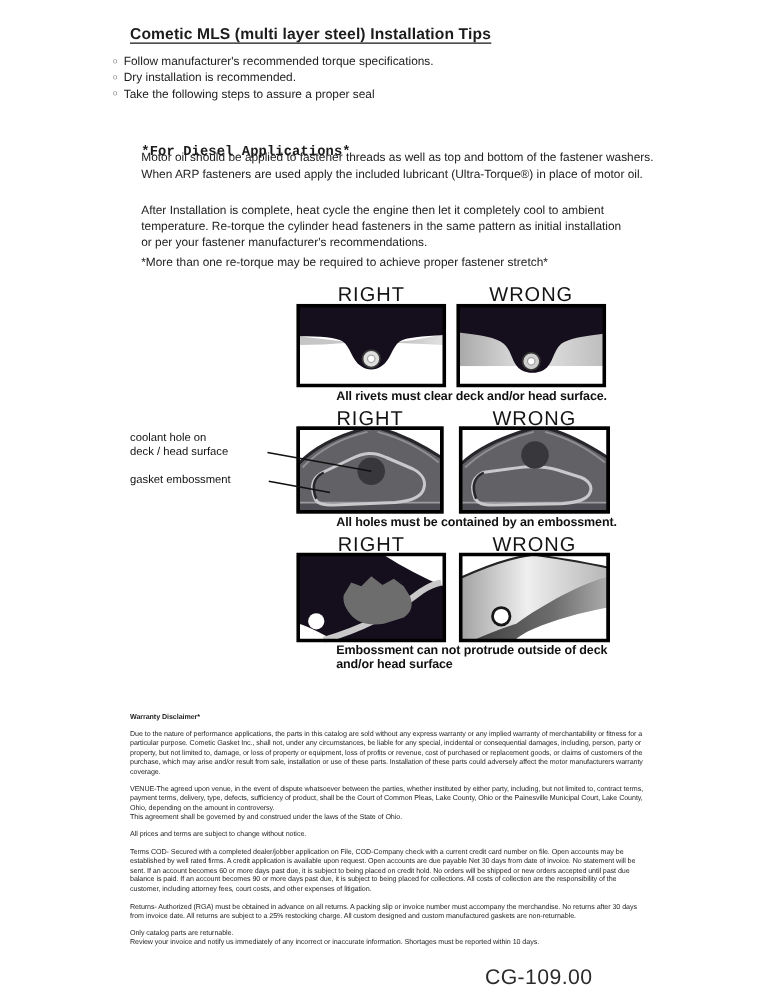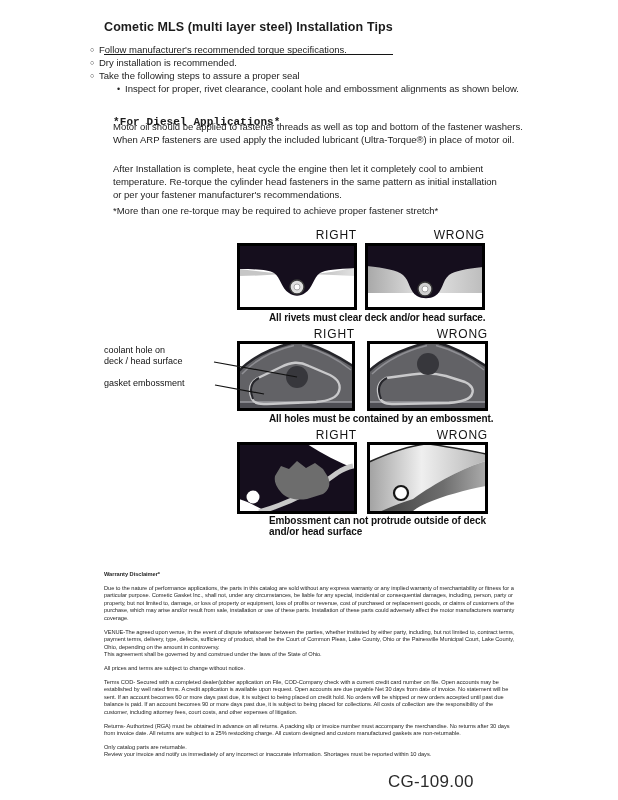--- a/index.html
+++ b/index.html
@@ -5,31 +5,31 @@
   html,body{margin:0;padding:0;}
   body{
     width:618px;height:800px;background:#ffffff;position:relative;
     font-family:"Liberation Sans", sans-serif;color:#1c1c1c;
     -webkit-font-smoothing:antialiased;
   }
   .abs{position:absolute;}
   
   .doc-title{
     left:104px;top:20px;font-size:12.5px;font-weight:700;letter-spacing:.1px;
-    border-bottom:1.6px solid #141414;padding-bottom:20px;
+    border-bottom:1.6px solid #141414;padding-bottom:0;
   }
   .tips-list{left:90px;top:43px;font-size:9.5px;line-height:13px;width:470px;}
   .tip-row{white-space:nowrap;}
   .tip-row .marker{display:inline-block;width:9px;font-size:7px;vertical-align:1px;color:#222;}
   .tip-row.sub{padding-left:27px;}
   .tip-row.sub .marker{font-size:9px;width:8px;vertical-align:0;}
   .sec-heading{font-size:11px;font-weight:700;letter-spacing:.1px;}
   .body-para{font-size:9.5px;line-height:13px;white-space:pre-line;width:420px;}
   
-  .rw-label{font-size:12px;letter-spacing:.8px;color:#141414;text-align:right;}
+  .rw-label{font-size:16px;letter-spacing:.8px;color:#141414;text-align:center;}
   .diag-caption{font-size:10px;font-weight:700;letter-spacing:-.1px;color:#111;white-space:pre-line;line-height:11px;margin-left:32px;}
   .pointer-label{font-size:9px;line-height:10.5px;text-align:left;white-space:pre-line;color:#111;width:108px;}
   .diag-box{display:block;}
   .leader-overlay{pointer-events:none;z-index:5;}
   
   .legal{
     left:104px;top:571px;width:412px;font-size:5.7px;line-height:7.6px;
     color:#262626;letter-spacing:-.05px;
   }
   .legal .lg-heading{font-weight:700;margin-bottom:6px;}
@@ -39,21 +39,20 @@
 </style>
 </head>
 <body>
 
 <div class="abs doc-title">Cometic MLS (multi layer steel) Installation Tips</div>
 
 <div class="abs tips-list">
   <div class="tip-row"><span class="marker">○</span><span>Follow manufacturer's recommended torque specifications.</span></div>
   <div class="tip-row"><span class="marker">○</span><span>Dry installation is recommended.</span></div>
   <div class="tip-row"><span class="marker">○</span><span>Take the following steps to assure a proper seal</span></div>
-  <div class="tip-row sub"><span class="marker">•</span><span>Inspect for proper, rivet clearance, coolant hole and embossment alignments as shown below.</span></div>
 </div>
 
 <div class="abs sec-heading" style="left:113px;top:116px;font-family:Liberation Mono, monospace;">*For Diesel Applications*</div>
 <div class="abs body-para" style="left:113px;top:120px;">Motor oil should be applied to fastener threads as well as top and bottom of the fastener washers.
 When ARP fasteners are used apply the included lubricant (Ultra-Torque®) in place of motor oil.</div>
 <div class="abs body-para" style="left:113px;top:162px;">After Installation is complete, heat cycle the engine then let it completely cool to ambient
 temperature. Re-torque the cylinder head fasteners in the same pattern as initial installation
 or per your fastener manufacturer's recommendations.</div>
 <div class="abs body-para" style="left:113px;top:204px;">*More than one re-torque may be required to achieve proper fastener stretch*</div>
 

